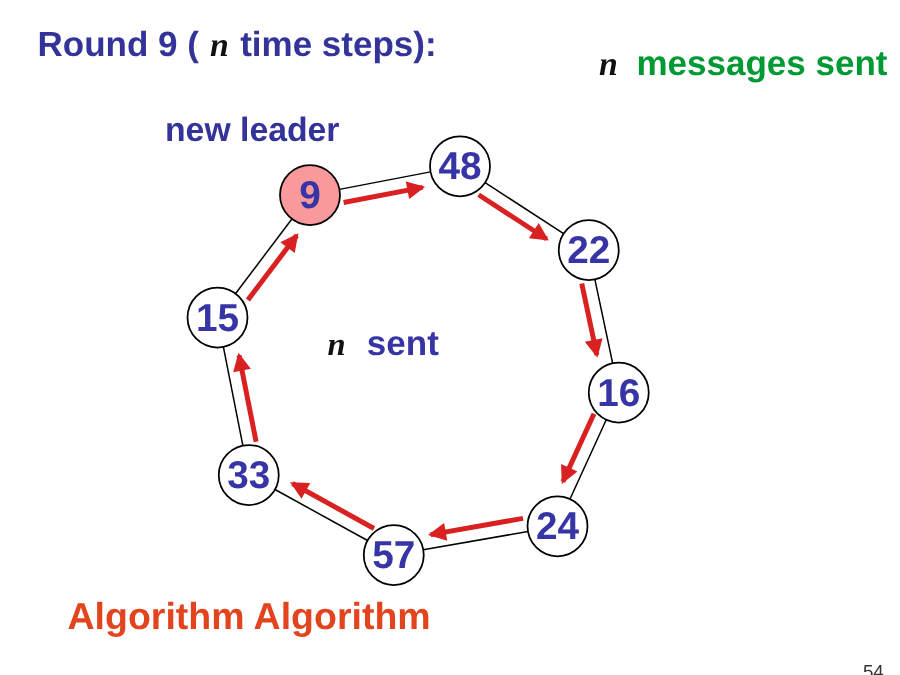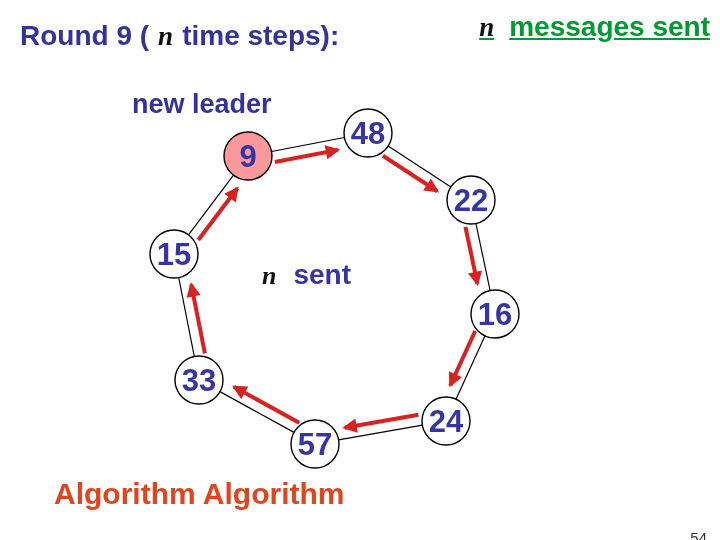--- a/index.html
+++ b/index.html
@@ -6,43 +6,42 @@
   .slide {
     position: relative;
     width: 720px;
     height: 540px;
     background: var(--background, #ffffff);
     overflow: hidden;
     font-family: "Liberation Sans", sans-serif;
   }
   .title {
     position: absolute;
-    left: 20px;
+    left: 30px;
     top: 20px;
     font-size: 28px;
     font-weight: 700;
     color: var(--title-color, #333399);
     white-space: nowrap;
   }
   .variable {
     font-family: "Liberation Serif", serif;
     font-style: italic;
     font-weight: 700;
     color: var(--variable-color, #111111);
   }
   .title .variable { margin: 0 9px; font-size: 27px; }
   .messages-note {
     position: absolute;
-    top: 11px;
+    top: 35px;
     right: 10px;
     font-size: 28px;
     font-weight: 700;
     color: var(--messages-color, #009933);
     white-space: nowrap;
-    text-decoration: underline;
   }
   .messages-note .variable { margin-right: 15px; font-size: 27px; }
   .new-leader-label {
     position: absolute;
     left: 132px;
     top: 89px;
     font-size: 27px;
     font-weight: 700;
     color: var(--title-color, #333399);
     white-space: nowrap;

